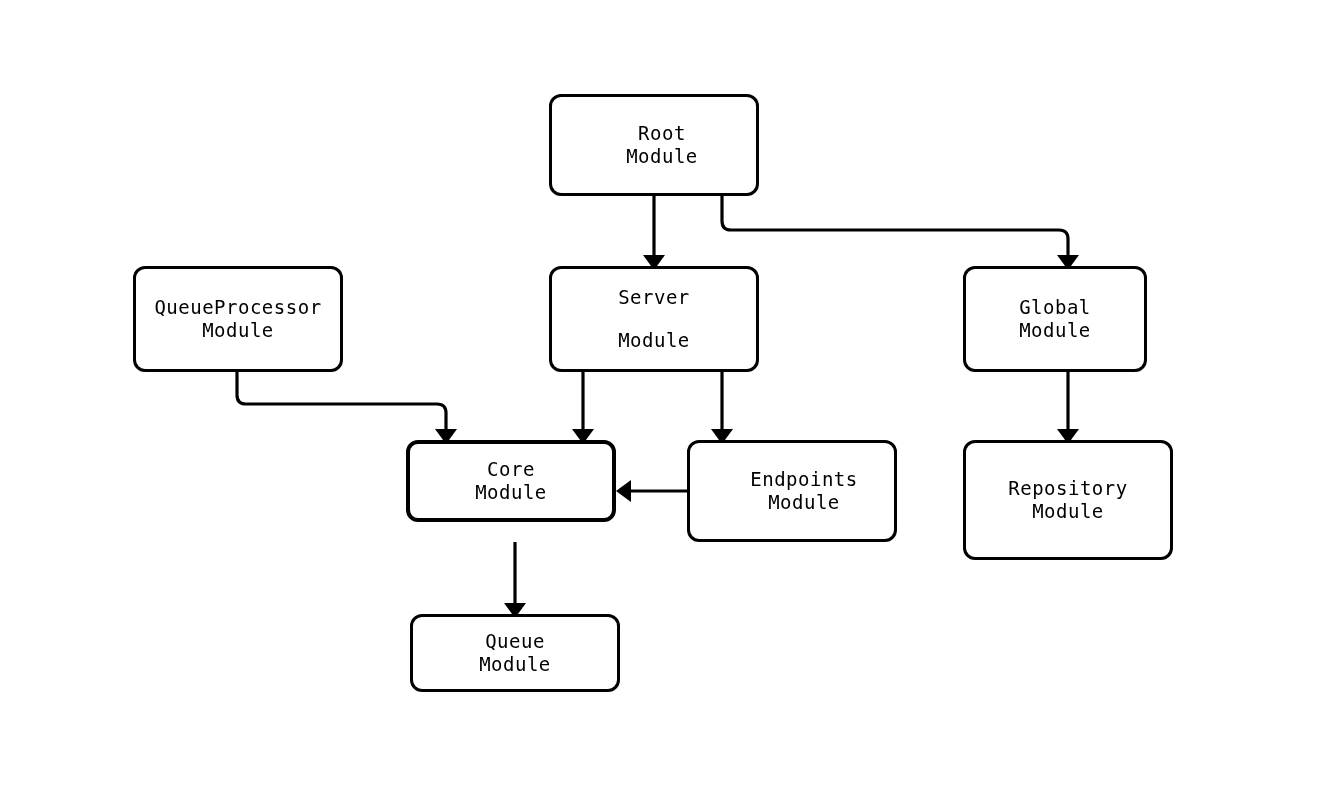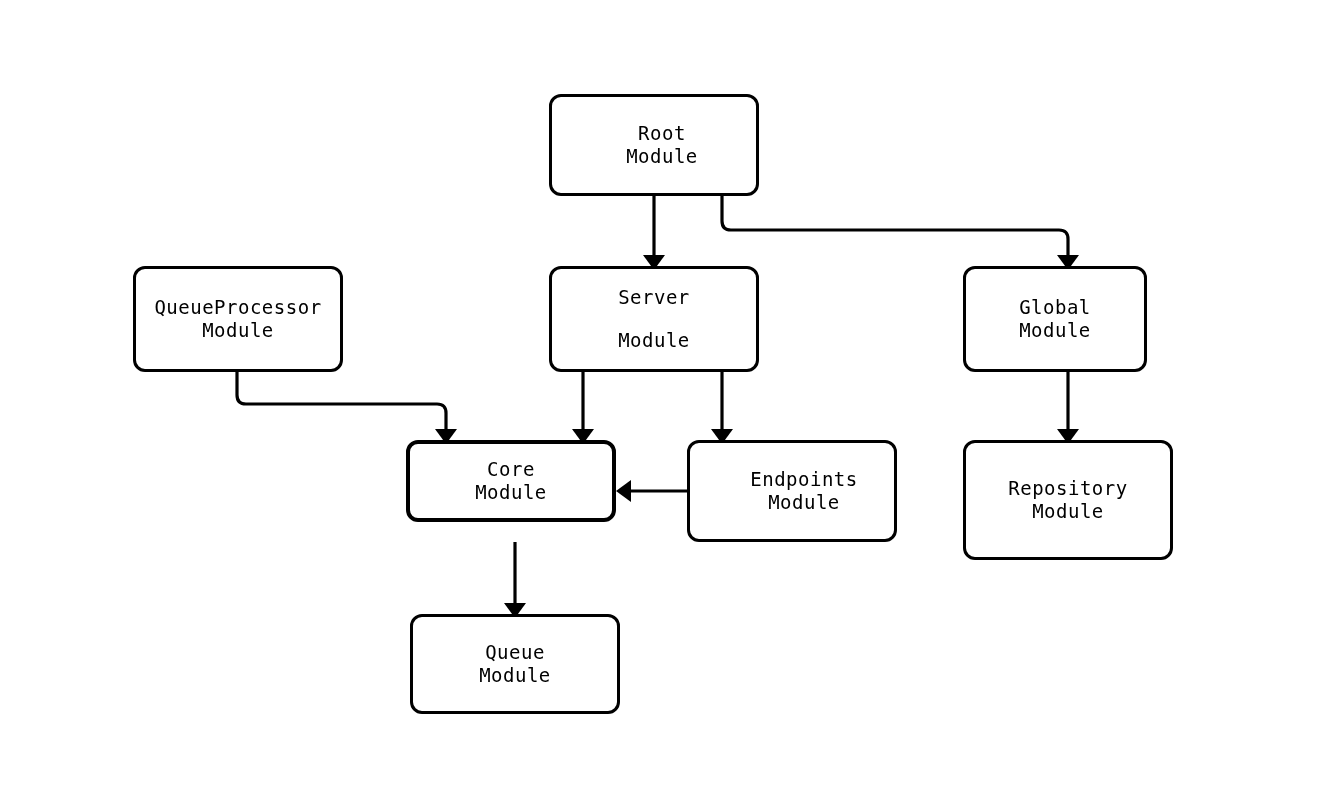--- a/index.html
+++ b/index.html
@@ -88,15 +88,15 @@
       </g>
     </svg>
   <div id="node-layer">
       <div class="node" style="left: 549px; top: 94px; width: 210px; height: 102px; border-width: 3px; border-color: rgb(0, 0, 0); background: rgb(255, 255, 255); color: rgb(0, 0, 0); padding-left: 16px;"><span class="node-line">Root</span><span class="node-line">Module</span></div>
       <div class="node" style="left: 133px; top: 266px; width: 210px; height: 106px; border-width: 3px; border-color: rgb(0, 0, 0); background: rgb(255, 255, 255); color: rgb(0, 0, 0);"><span class="node-line">QueueProcessor</span><span class="node-line">Module</span></div>
       <div class="node" style="left: 549px; top: 266px; width: 210px; height: 106px; border-width: 3px; border-color: rgb(0, 0, 0); background: rgb(255, 255, 255); color: rgb(0, 0, 0); gap: 20px;"><span class="node-line">Server</span><span class="node-line">Module</span></div>
       <div class="node" style="left: 963px; top: 266px; width: 184px; height: 106px; border-width: 3px; border-color: rgb(0, 0, 0); background: rgb(255, 255, 255); color: rgb(0, 0, 0);"><span class="node-line">Global</span><span class="node-line">Module</span></div>
       <div class="node" style="left: 406px; top: 440px; width: 210px; height: 82px; border-width: 4px; border-color: rgb(0, 0, 0); background: rgb(255, 255, 255); color: rgb(0, 0, 0);"><span class="node-line">Core</span><span class="node-line">Module</span></div>
       <div class="node" style="left: 687px; top: 440px; width: 210px; height: 102px; border-width: 3px; border-color: rgb(0, 0, 0); background: rgb(255, 255, 255); color: rgb(0, 0, 0); padding-left: 24px;"><span class="node-line">Endpoints</span><span class="node-line">Module</span></div>
       <div class="node" style="left: 963px; top: 440px; width: 210px; height: 120px; border-width: 3px; border-color: rgb(0, 0, 0); background: rgb(255, 255, 255); color: rgb(0, 0, 0);"><span class="node-line">Repository</span><span class="node-line">Module</span></div>
-      <div class="node" style="left: 410px; top: 614px; width: 210px; height: 100px; border-width: 3px; border-color: rgb(0, 0, 0); background: rgb(255, 255, 255); color: rgb(0, 0, 0);"><span class="node-line">Queue</span><span class="node-line">Module</span></div>
+      <div class="node" style="left: 410px; top: 614px; width: 210px; height: 78px; border-width: 3px; border-color: rgb(0, 0, 0); background: rgb(255, 255, 255); color: rgb(0, 0, 0);"><span class="node-line">Queue</span><span class="node-line">Module</span></div>
     </div>
 </div>
 
 </body></html>

